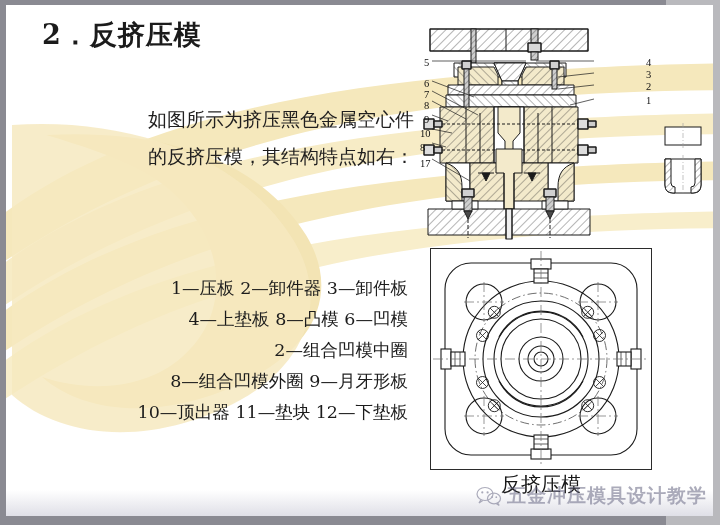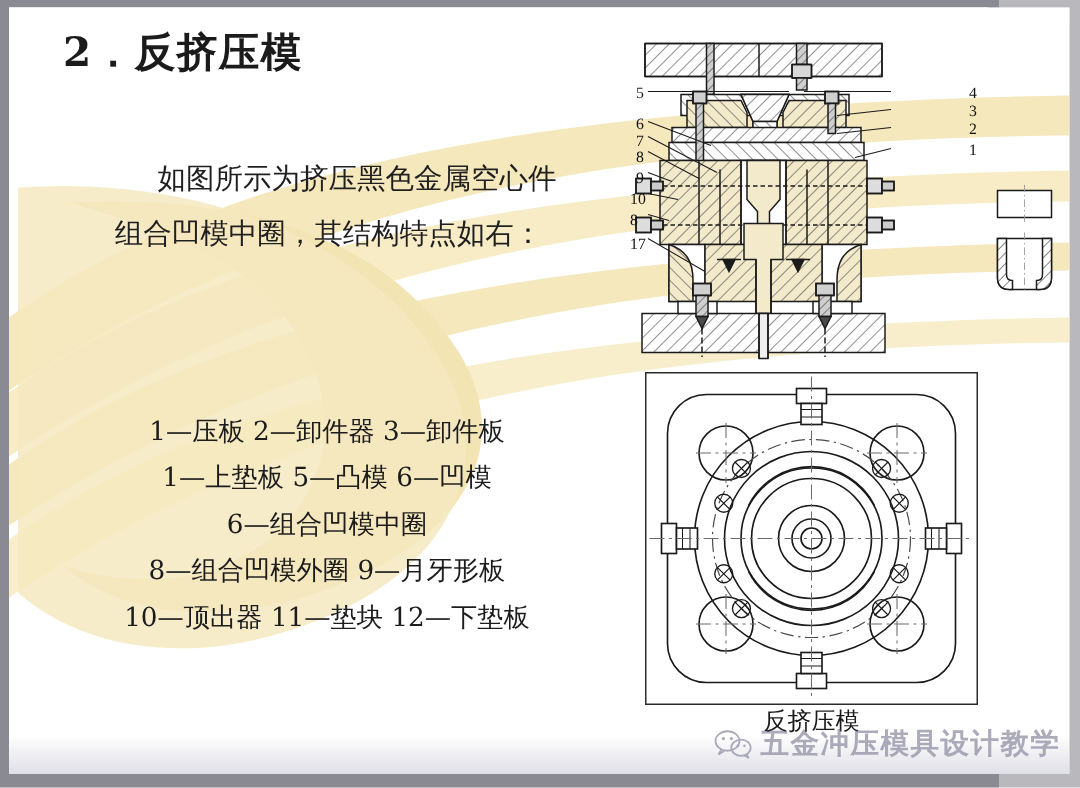--- a/index.html
+++ b/index.html
@@ -30,43 +30,43 @@
     position:absolute;left:36px;top:12px;
     font-size:27px;font-weight:bold;color:#1b1b1b;
     letter-spacing:1px;
     font-family:"DejaVu Serif","Liberation Serif",serif;
     white-space:nowrap;
   }
   
   #body-paragraph{
     position:absolute;left:18px;top:96px;width:390px;
     font-size:19px;line-height:37px;color:#201f1f;
-    text-align:center;
+    text-align:right;
     font-family:"DejaVu Serif","Liberation Serif",serif;
   }
   #body-paragraph .indent{display:inline-block;width:38px;}
   
   #legend-list{
     position:absolute;left:22px;top:268px;width:380px;
     font-size:17.5px;line-height:31px;color:#1c1c1c;
-    text-align:center;
+    text-align:right;
     font-family:"DejaVu Serif","Liberation Serif",serif;
   }
   #legend-list .legend-line{white-space:nowrap;}
   
   #section-view{position:absolute;left:412px;top:18px;width:230px;height:218px;}
   #detail-view{position:absolute;left:653px;top:118px;width:52px;height:72px;}
   
   #plan-view-box{
     position:absolute;left:424px;top:243px;width:222px;height:222px;
     border:1px solid #2b2b2b;background:transparent;box-sizing:border-box;
   }
   #plan-caption{
     position:absolute;left:424px;top:466px;width:222px;
-    text-align:center;font-size:16px;color:#191919;
+    text-align:center;font-size:20px;color:#191919;
     font-family:"DejaVu Serif","Liberation Serif",serif;
   }
   
   .callout{
     position:absolute;font-size:10.5px;color:#111;
     font-family:"Liberation Serif","DejaVu Serif",serif;
     line-height:10px;
   }
   
   #watermark{
@@ -114,27 +114,27 @@
                  C236,300 214,208 136,166 C110,152 74,140 40,130 Z" fill="#f3e4b4"></path>
         <path d="M6,120 C120,112 236,150 288,236 C330,306 292,386 178,418
                  C108,438 44,424 6,390 Z" fill="#f6e9bf" opacity=".85"></path>
       </g>
     </svg>
 
     <div id="page-title">2．反挤压模</div>
 
     <div id="body-paragraph">
       <span class="indent"></span><span>如图所示为挤压黑色金属空心件</span><br>
-      <span>组合凹模中圈，其结构特点如右：</span>
+      <span>的反挤压模，其结构特点如右：</span>
     </div>
 
     <div id="legend-list">
       <div class="legend-line">1—压板 2—卸件器 3—卸件板</div>
-      <div class="legend-line">1—上垫板  5—凸模 6—凹模</div>
-      <div class="legend-line">6—组合凹模中圈</div>
+      <div class="legend-line">4—上垫板  8—凸模 6—凹模</div>
+      <div class="legend-line">2—组合凹模中圈</div>
       <div class="legend-line">8—组合凹模外圈  9—月牙形板</div>
       <div class="legend-line">10—顶出器 11—垫块 12—下垫板</div>
     </div>
 
     <svg id="section-view" viewBox="0 0 230 218">
       <defs>
         <pattern id="hatchR" width="6" height="6" patternUnits="userSpaceOnUse" patternTransform="rotate(45)">
           <rect width="6" height="6" fill="#ffffff"></rect>
           <line x1="0" y1="0" x2="0" y2="6" stroke="#2b2b2b" stroke-width=".7"></line>
         </pattern>

